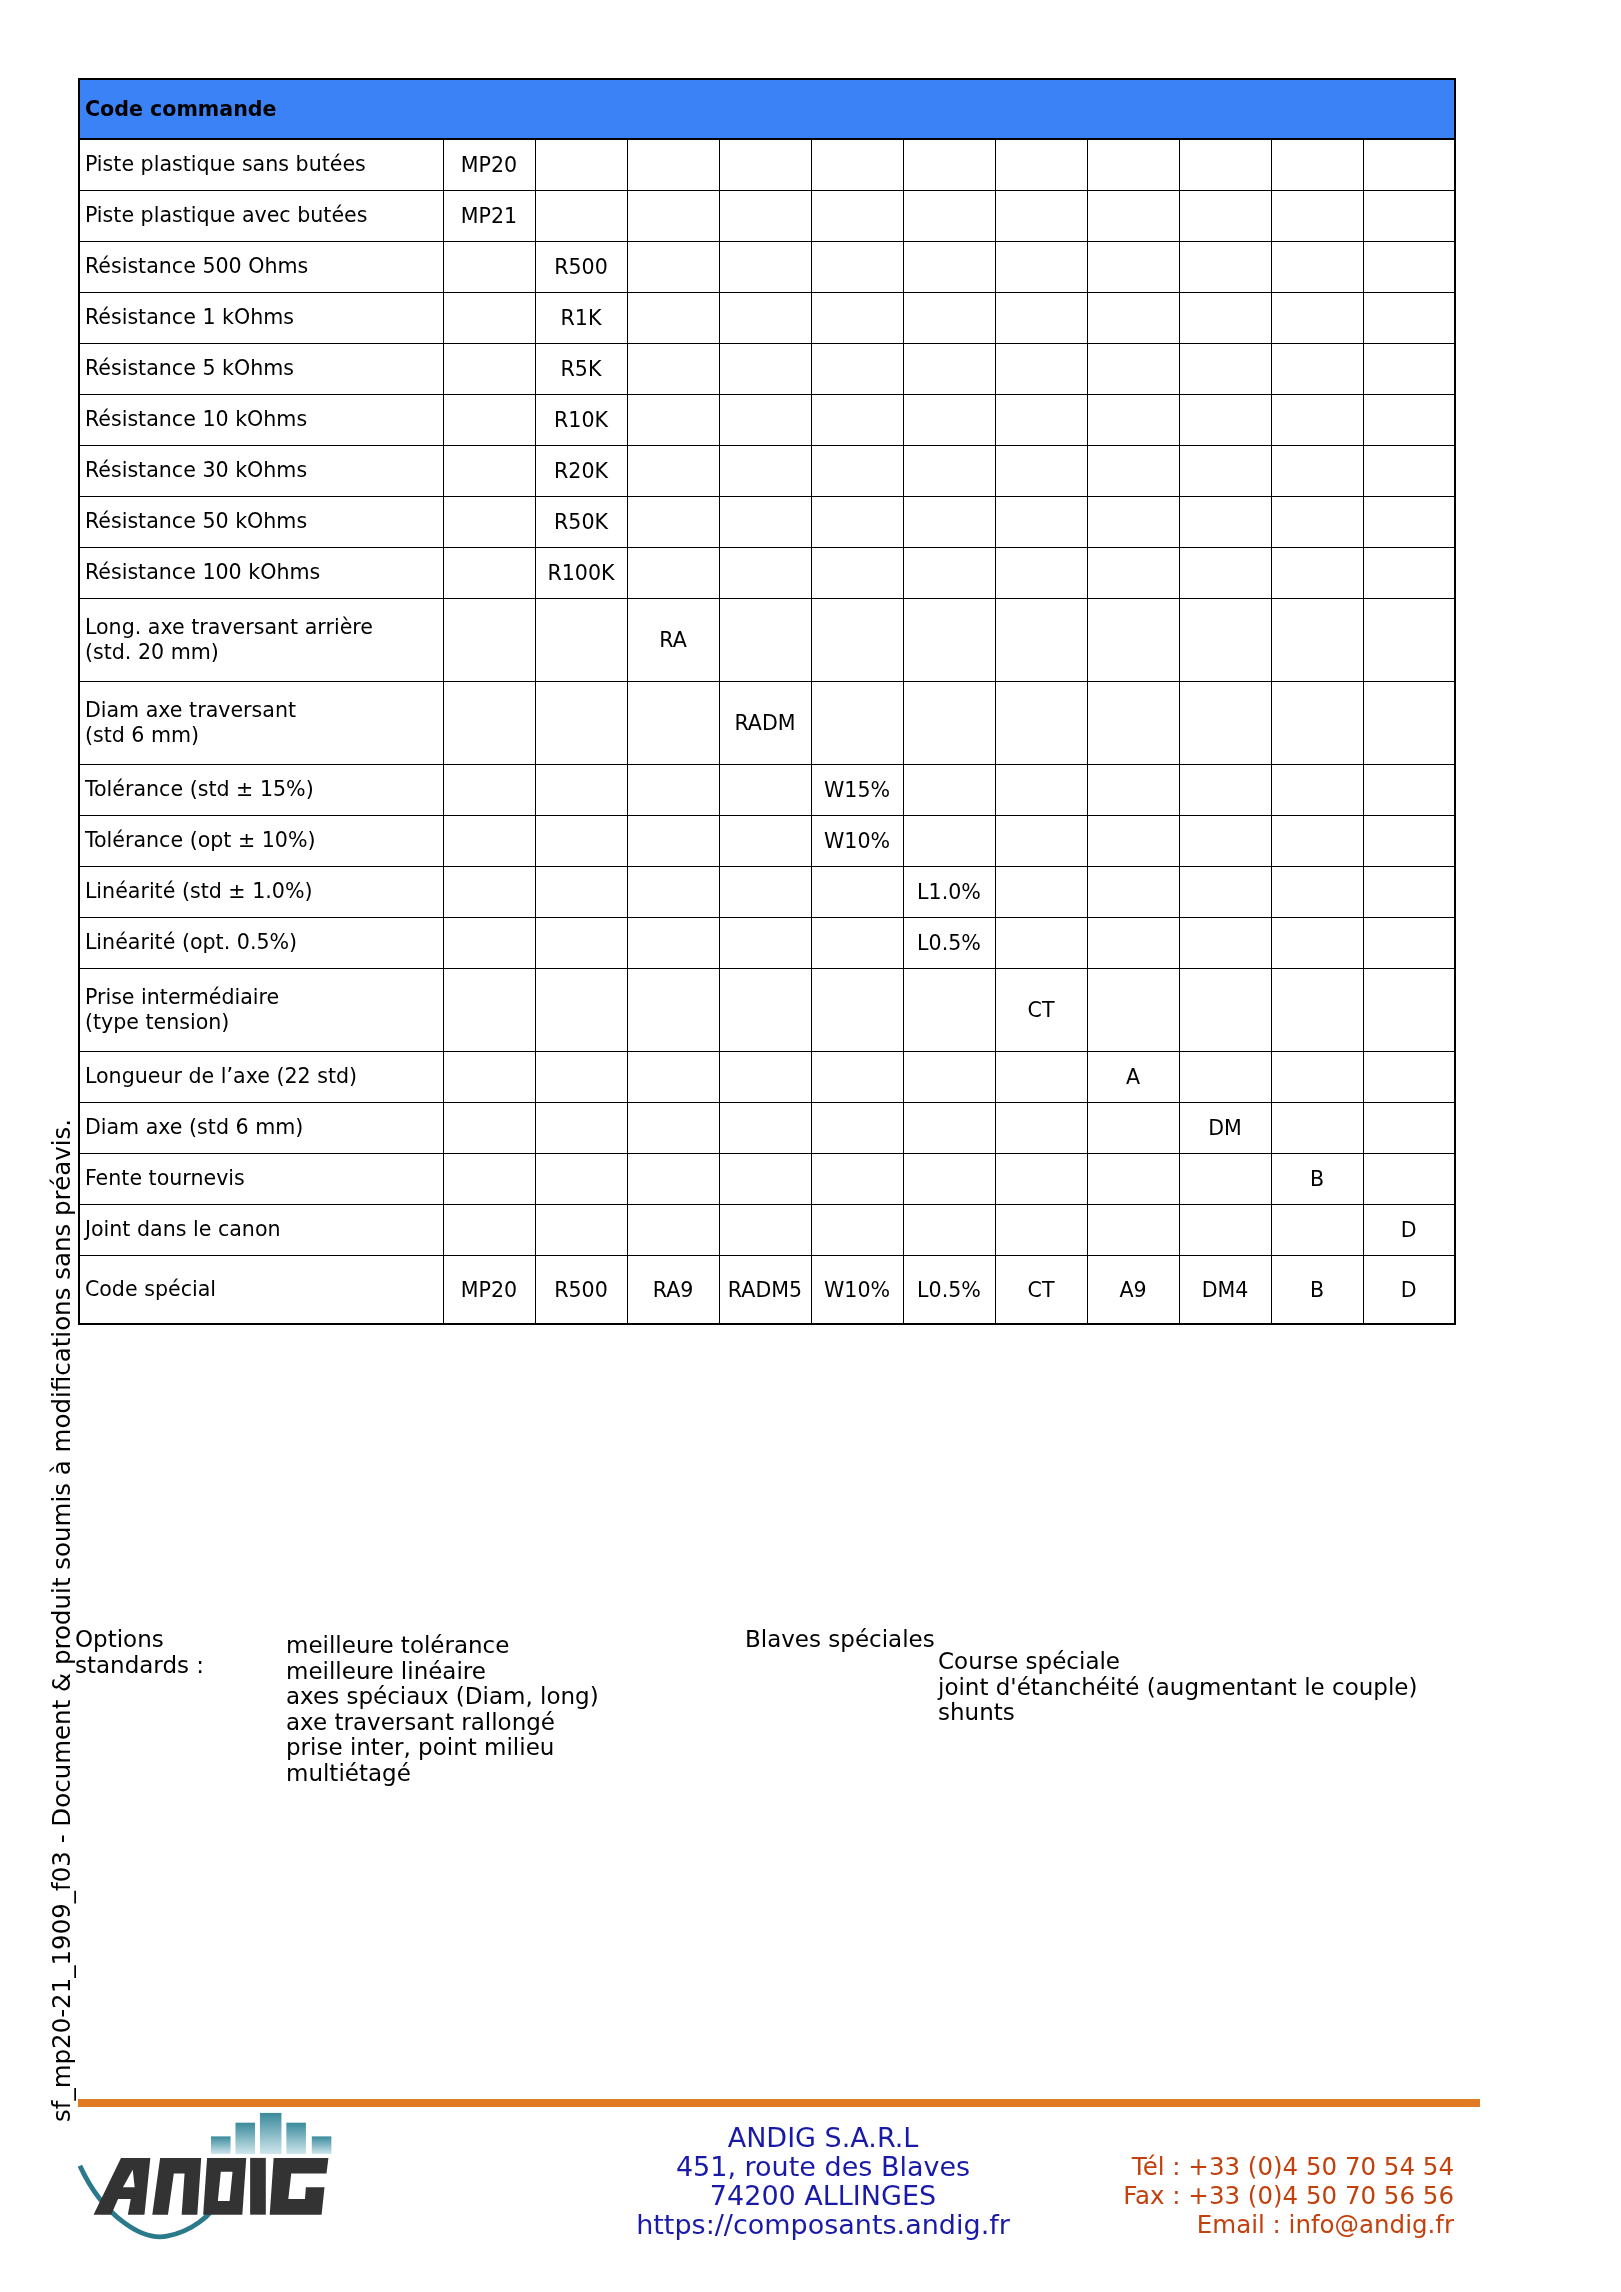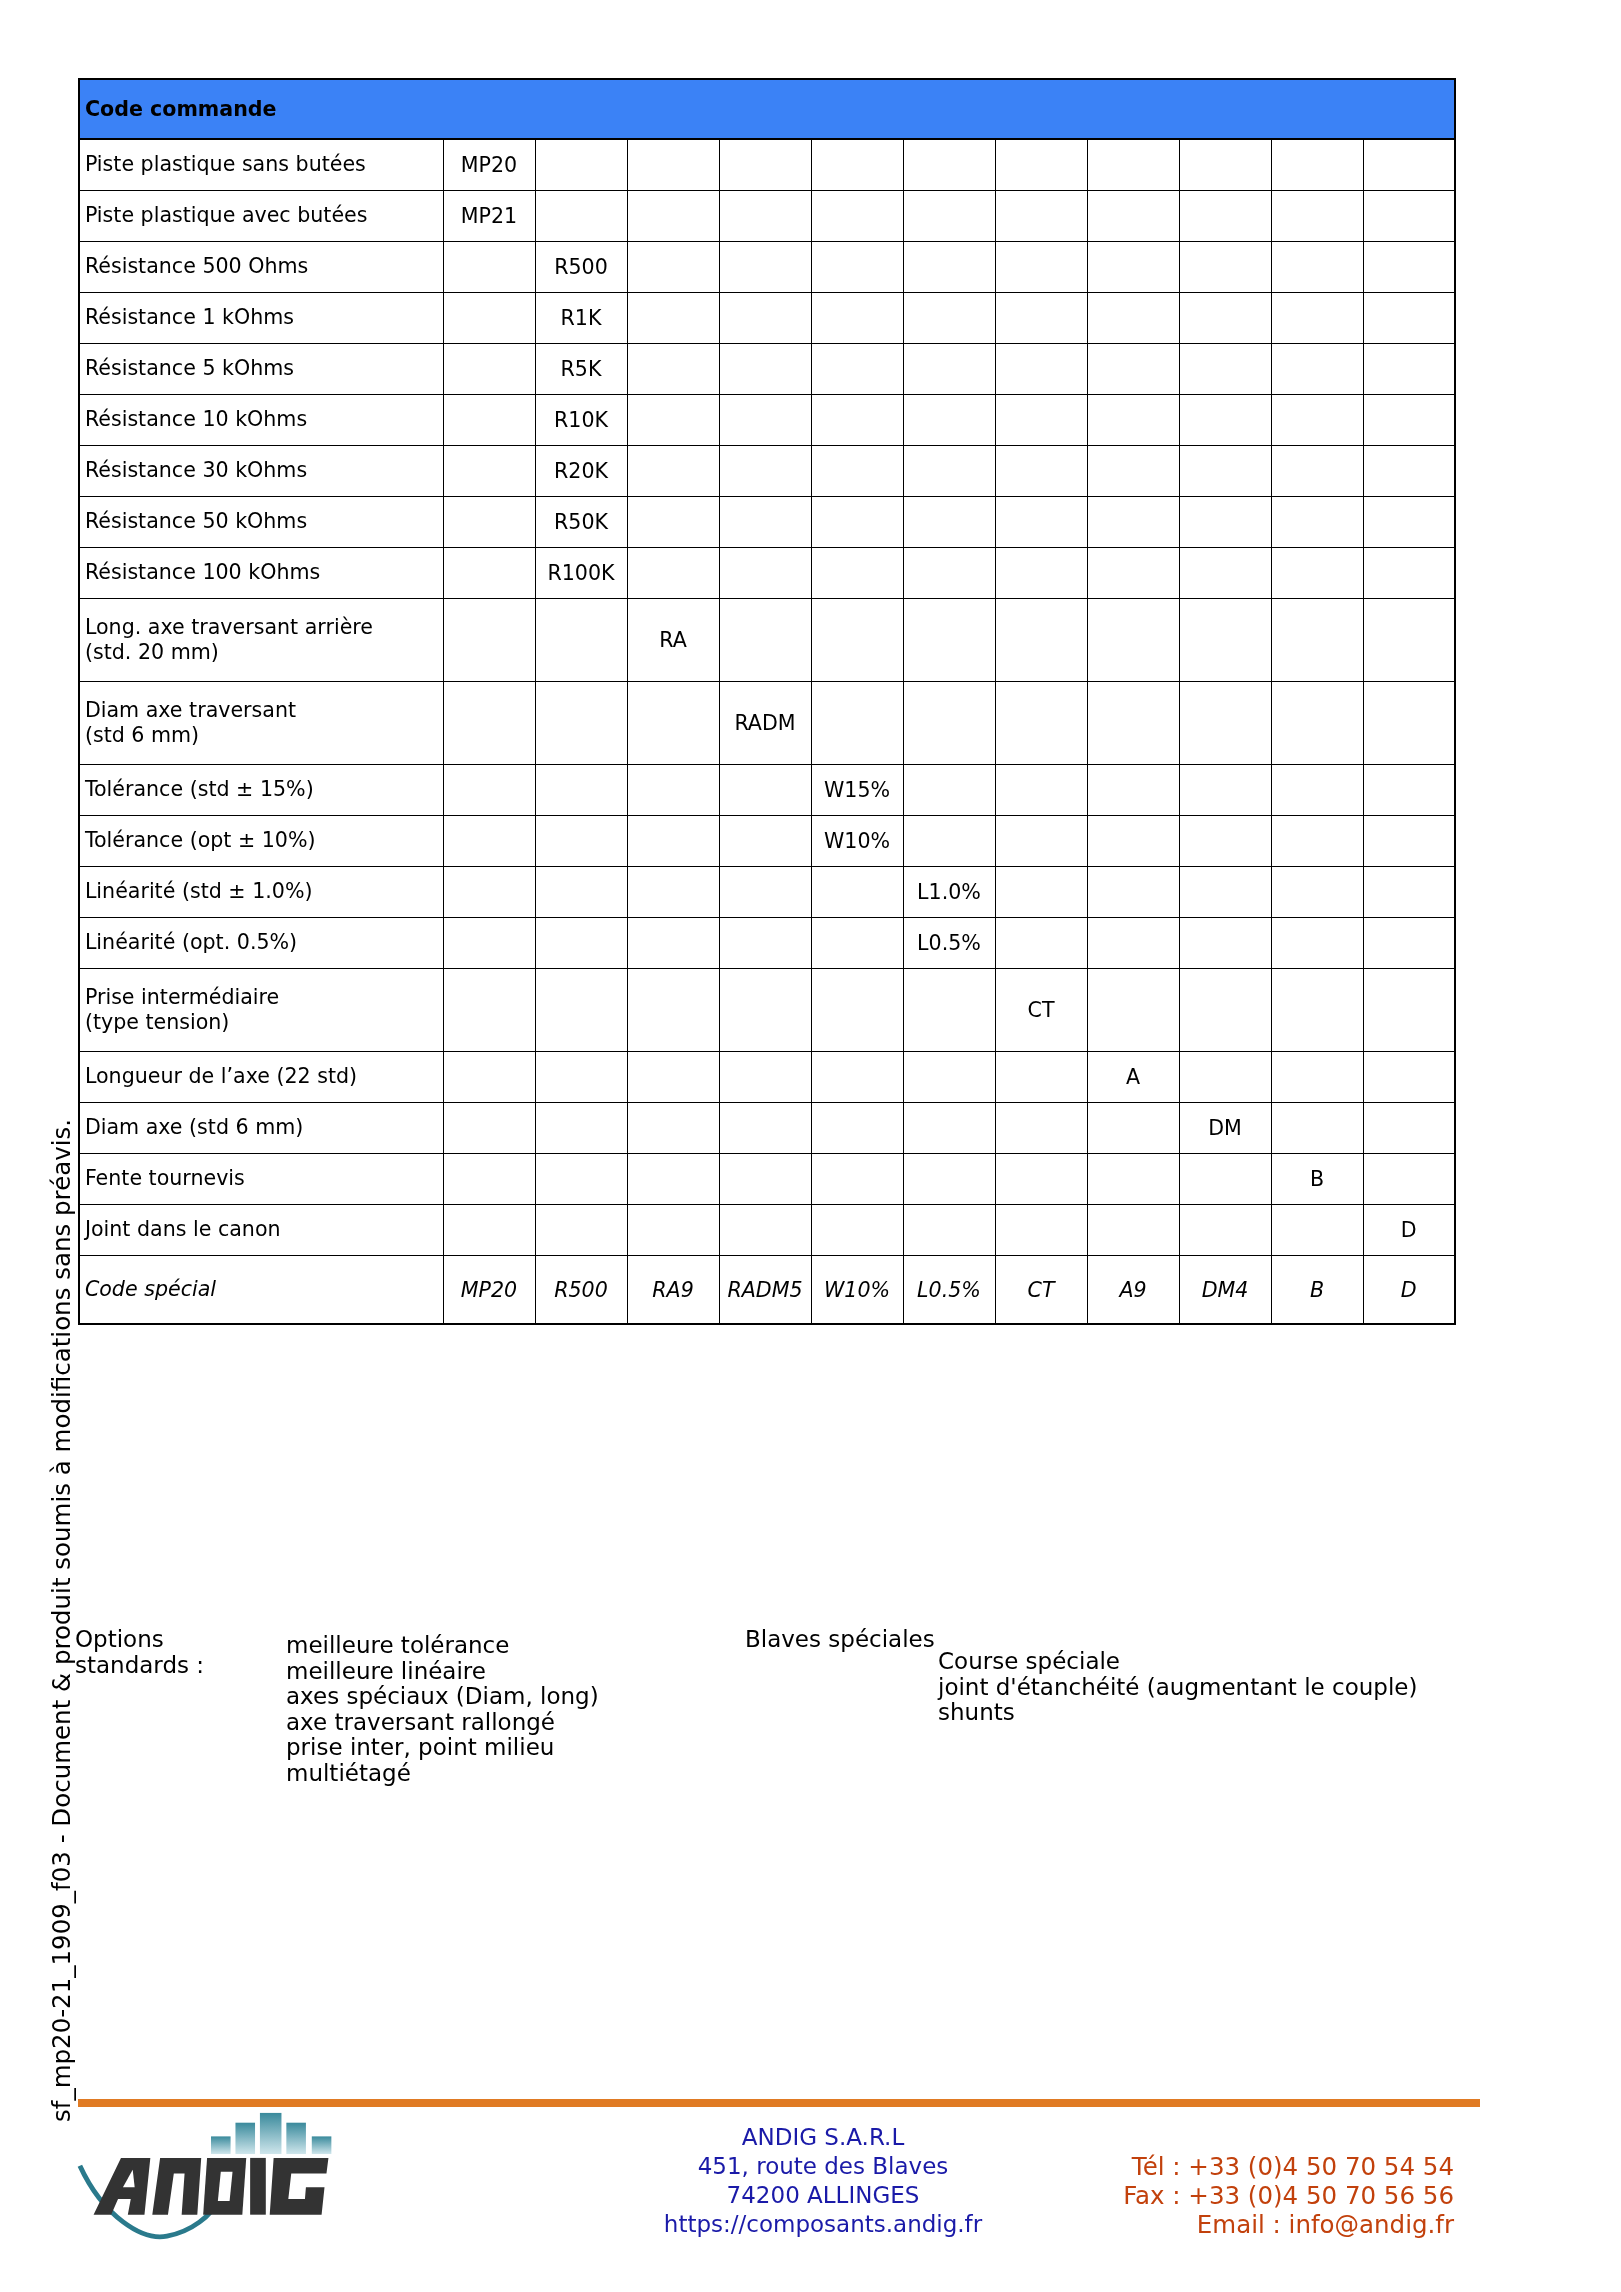--- a/index.html
+++ b/index.html
@@ -16,42 +16,42 @@
     #order-table td { border: 1.5px solid #000; padding: 0; vertical-align: middle; }
     #order-table tr.header-row td {
       background: #3b82f6; height: 58px; font-weight: bold; padding-left: 4.9px;
       border-bottom: 2px solid #000;
     }
     #order-table tr.row-single td { height: 50px; }
     #order-table tr.row-double td { height: 82px; }
     #order-table tr.row-last td { height: 67px; }
     #order-table td.label-cell { padding-left: 4.9px; line-height: 25.5px; white-space: pre-line; }
     #order-table td.code-cell { text-align: center; }
-    #order-table tr.row-last td { border-bottom: 2.9px solid #000; font-style: italic; }
+    #order-table tr.row-last td { border-bottom: 2.9px solid #000; }
 
     .side-note {
       position: absolute; left: 47px; top: 2122px;
       transform-origin: 0 0; transform: rotate(-90deg);
       font-size: 24.5px; white-space: nowrap; width: 1127px;
     }
 
     .options-block { position: absolute; font-size: 23px; line-height: 25.5px; }
     .options-std-title { left: 75px; top: 1627px; width: 206px; }
     .options-std-list { left: 286px; top: 1633px; }
     .options-spe-title { left: 745px; top: 1627px; }
     .options-spe-list { left: 938px; top: 1633px; margin-top: 16px; }
     .options-block div { white-space: nowrap; }
 
     .footer-rule {
       position: absolute; left: 78px; top: 2099px; width: 1402px; height: 7.8px;
       background: #e07b24;
     }
     .footer-address {
       position: absolute; left: 627px; top: 2123px; width: 392px;
-      text-align: center; color: #1a1aa8; font-size: 23px; line-height: 29px;
+      text-align: center; color: #1a1aa8; font-size: 27px; line-height: 29px;
     }
     .footer-contact {
       position: absolute; right: 167px; top: 2152px; text-align: right;
       color: #c2410c; font-size: 24.5px; line-height: 29px;
     }
     .footer-address div, .footer-contact div { white-space: nowrap; }
     .logo { position: absolute; left: 74px; top: 2109px; width: 274px; height: 137px; }
   </style>
 </head>
 <body>

